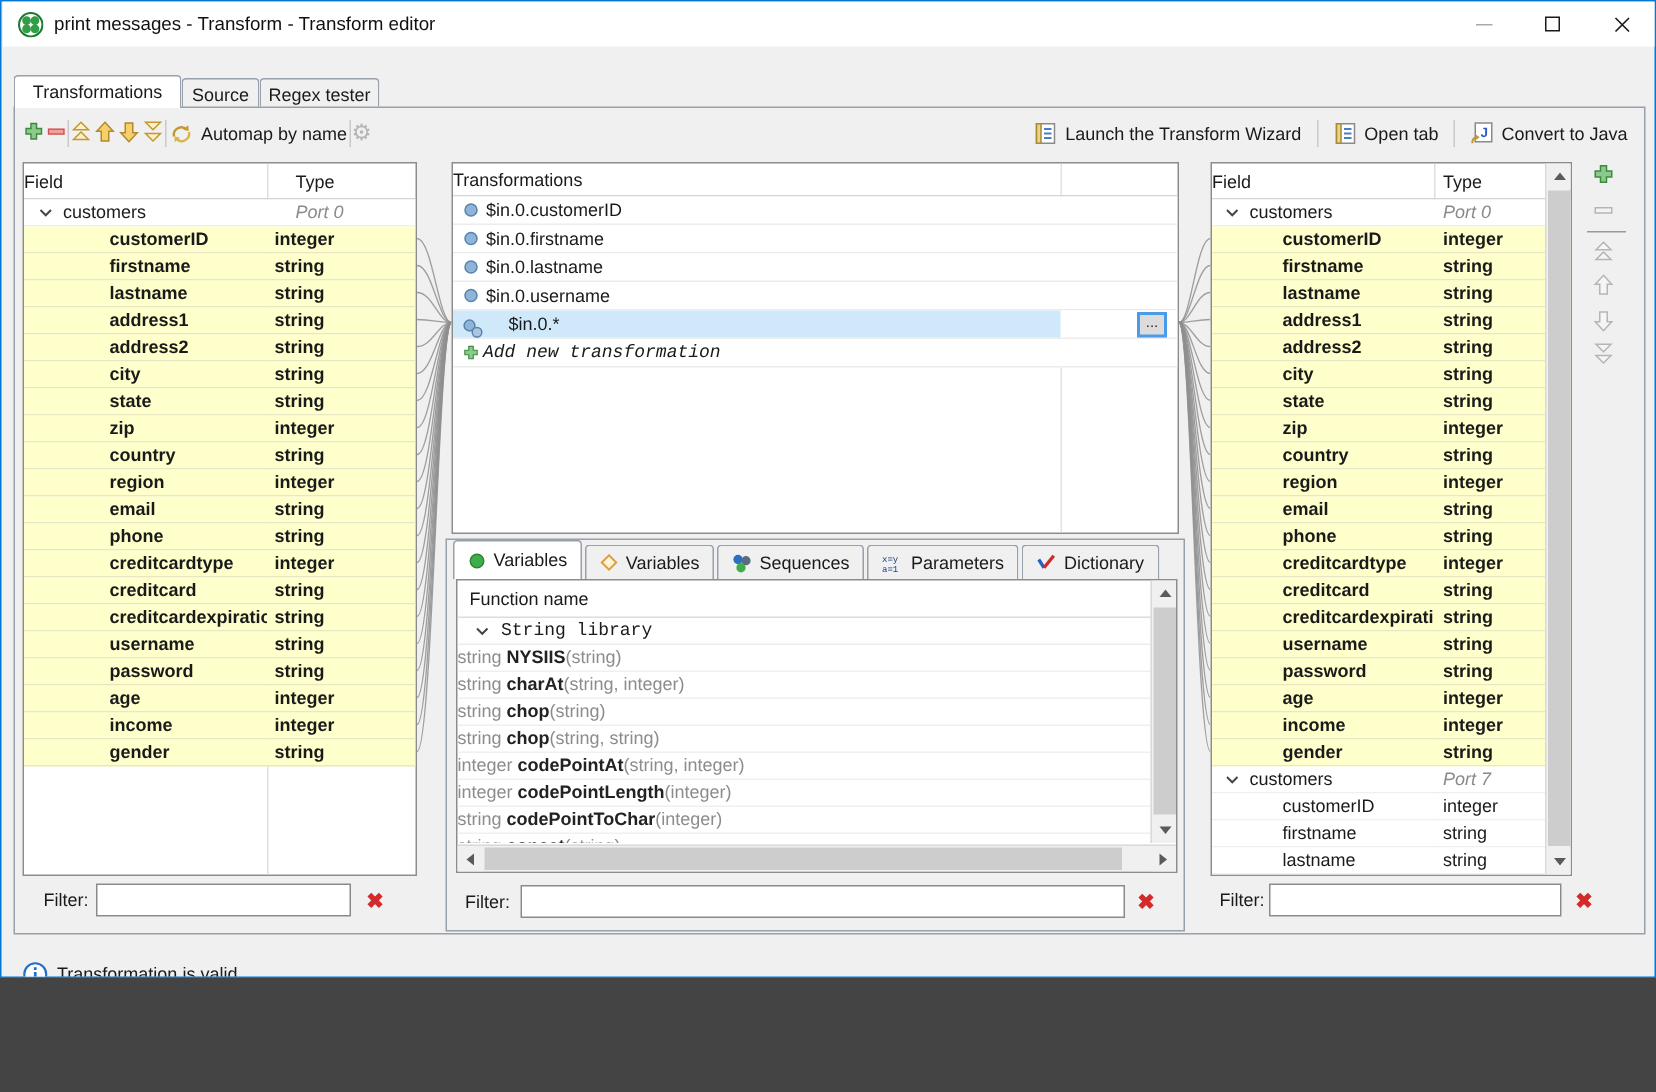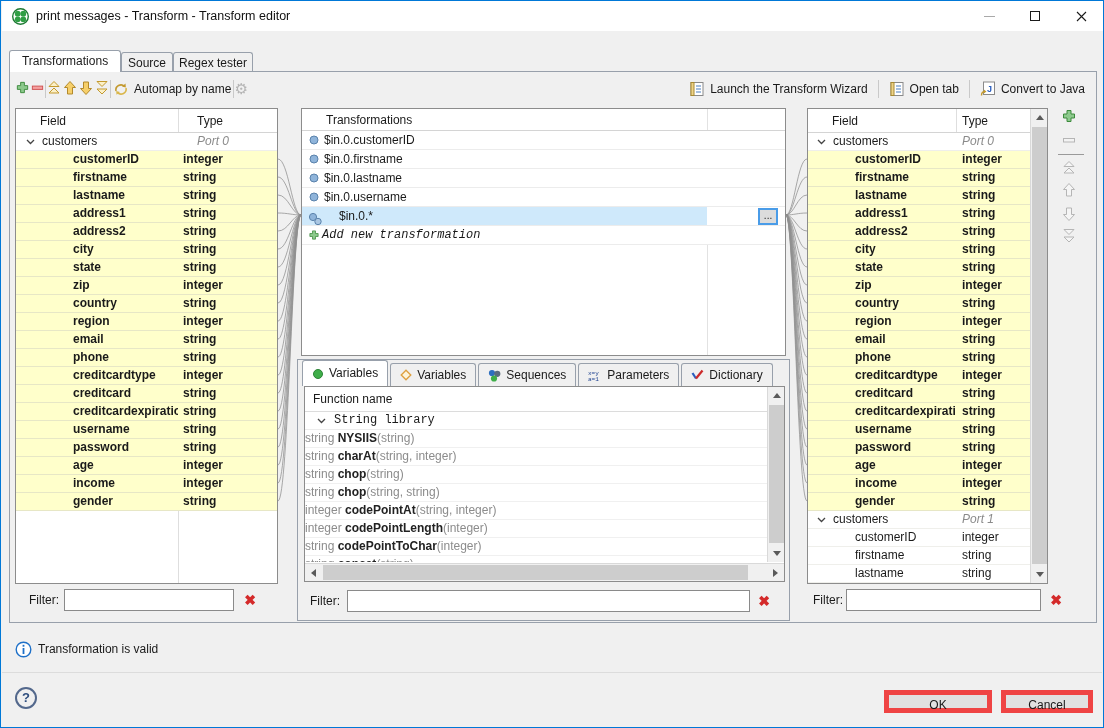--- a/index.html
+++ b/index.html
@@ -1,17 +1,17 @@
 <!DOCTYPE html>
 <html><head>
 <meta charset="utf-8">
 <style>
   * { margin:0; padding:0; box-sizing:border-box; }
   body { font-family:"Liberation Sans", sans-serif; background:#444; }
-  #window{ position:relative; width:1104px; height:728px; background:#f0f0f0;
+  #window{ position:relative; width:1104px; height:652px; background:#f0f0f0;
            border:1px solid #0078d7; overflow:hidden; font-size:12px; color:#1a1a1a;}
   
   .titlebar{ position:absolute; left:1px; top:0; width:1102px; height:30px; background:#fff; display:flex; align-items:center;}
   .app-icon{ margin-left:10px; width:17px; height:17px; flex:0 0 auto;}
   .title-text{ margin-left:7px; font-size:12.5px; color:#111;}
   .winctl{ position:absolute; right:0; top:0; height:30px; display:flex;}
   .ctl{ width:46px; height:30px; display:flex; align-items:center; justify-content:center;}
   .dash{ width:11px; height:1px; background:#a9a9a9;}
   .sq{ width:10px; height:10px; border:1px solid #1a1a1a;}
   
@@ -28,21 +28,21 @@
   .tbar-right{ right:16px; gap:8px;}
   .tsep{ width:1px; height:18px; background:#c9c9c9;}
   .tbtn{ display:flex; align-items:center; gap:5px; padding:2px 2px; cursor:default;}
   .gear{ font-size:15px; color:#b5b5b5; line-height:16px;}
   
   .tbl{ position:absolute; background:#fff; border:1px solid #8c8c8c; overflow:hidden;}
   .lt{ left:14px; top:107px; width:263px; height:476px;}
   .rt{ left:806px; top:107px; width:241px; height:476px;}
   .colline{ position:absolute; top:0; bottom:0; width:1px; background:#dedede;}
   .hdr{ position:relative; height:24px; line-height:24px; border-bottom:1px solid #d4d4d4;}
-  .hdr .h1{ position:absolute; left:24px;}
+  .hdr .h1{ position:absolute; left:0;}
   .row{ position:relative; display:flex; height:18px; line-height:17px; border-bottom:1px solid #efefeb; background:#fff;}
   .grow .gname{ margin-left:7px;}
   .gport{ position:absolute; font-style:italic; color:#8a8a8a;}
   .chev{ margin-left:10px; margin-top:6px; flex:0 0 auto;}
   .frow{ background:#ffffcb; font-weight:bold; border-bottom:1px solid #e7e7c6;}
   .fname{ white-space:nowrap; overflow:hidden;}
   .ftype{ white-space:nowrap; overflow:hidden;}
   .lt .fname{ width:162px; padding-left:57px;}
   .lt .ftype{ padding-left:5px;}
   .lt .gport{ left:181px;} .lt .hdr .h2{ position:absolute; left:181px;}
@@ -643,21 +643,21 @@
         <div class="row frow">
           <span class="fname">gender</span>
           <span class="ftype">string</span>
         </div>
       </div>
     <div class="row grow">
       <svg class="chev" style="margin-left:9px" width="9" height="6" viewBox="0 0 9 6">
           <path d="M1 1 L4.5 4.5 L8 1" stroke="#444" stroke-width="1.3" fill="none"></path>
         </svg>
       <span class="gname">customers</span>
-      <span class="gport">Port 1</span>
+      <span class="gport">Port 7</span>
     </div>
     <div>
 
         <div class="row prow">
           <span class="fname">customerID</span>
           <span class="ftype">integer</span>
         </div>
 
         <div class="row prow">
           <span class="fname">firstname</span>

